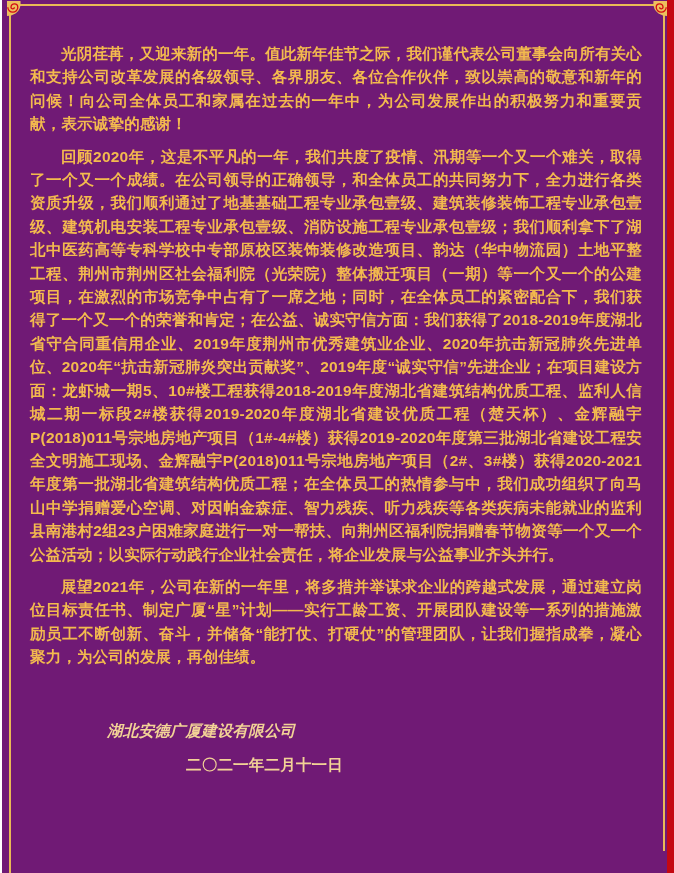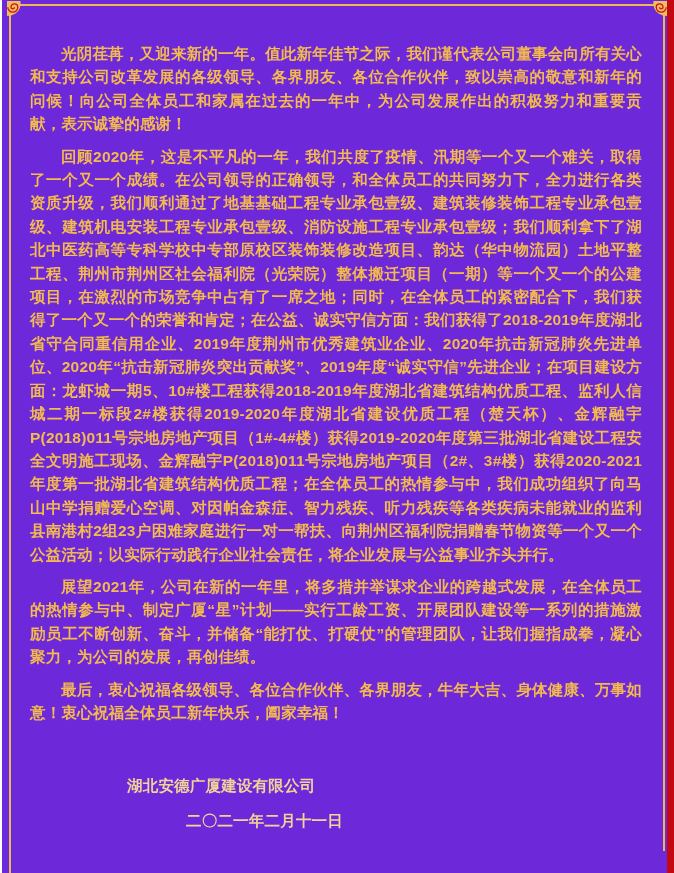--- a/index.html
+++ b/index.html
@@ -6,21 +6,21 @@
   body{
     width:674px;height:873px;
     background:#ffffff;
     overflow:hidden;
     font-family:"Liberation Sans","DejaVu Sans",sans-serif;
     position:relative;
   }
   .page{
     position:absolute;left:2px;top:0;
     width:672px;height:873px;
-    background:#6d28d9;
+    background:#701a75;
   }
   .right-shade{
     position:absolute;right:0;top:0;
     width:7px;height:100%;
     background:#c40811;
   }
   .frame-top{
     position:absolute;top:4px;left:5px;right:8px;
     height:2px;background:#e9ba55;
   }
@@ -50,21 +50,21 @@
   .content p{
     margin:0 0 9px 0;
     text-indent:2em;
   }
   .signature{
     margin-top:50px;
     color:#f2d296;
     font-size:15.5px;
     font-weight:600;
   }
-  .signature .company{margin-left:97px;}
+  .signature .company{margin-left:77px;font-style:italic;}
   .signature .date{margin-left:156px;margin-top:11px;}
 </style>
 </head>
 <body>
 
 <div class="page">
 
   <div class="right-shade"></div>
 
   <div class="frame-top"></div>
@@ -80,22 +80,21 @@
   <div class="corner tr">
     <svg width="15" height="15" viewBox="0 0 15 15">
       <path d="M0,0 H13.5 Q14.5,8.5 8.5,12.5 Q4,15 0,15 Z" fill="#edc05e"></path>
       <path d="M7.4,6.2 a1.7,1.7 0 1,1 -3.4,0 a3.4,3.4 0 1,1 6.8,0 a5,5 0 1,1 -10,0" fill="none" stroke="#d30a14" stroke-width="1.3"></path>
     </svg>
   </div>
 
   <div class="content">
     <p>光阴荏苒，又迎来新的一年。值此新年佳节之际，我们谨代表公司董事会向所有关心和支持公司改革发展的各级领导、各界朋友、各位合作伙伴，致以崇高的敬意和新年的问候！向公司全体员工和家属在过去的一年中，为公司发展作出的积极努力和重要贡献，表示诚挚的感谢！</p>
     <p>回顾2020年，这是不平凡的一年，我们共度了疫情、汛期等一个又一个难关，取得了一个又一个成绩。在公司领导的正确领导，和全体员工的共同努力下，全力进行各类资质升级，我们顺利通过了地基基础工程专业承包壹级、建筑装修装饰工程专业承包壹级、建筑机电安装工程专业承包壹级、消防设施工程专业承包壹级；我们顺利拿下了湖北中医药高等专科学校中专部原校区装饰装修改造项目、韵达（华中物流园）土地平整工程、荆州市荆州区社会福利院（光荣院）整体搬迁项目（一期）等一个又一个的公建项目，在激烈的市场竞争中占有了一席之地；同时，在全体员工的紧密配合下，我们获得了一个又一个的荣誉和肯定；在公益、诚实守信方面：我们获得了2018-2019年度湖北省守合同重信用企业、2019年度荆州市优秀建筑业企业、2020年抗击新冠肺炎先进单位、2020年“抗击新冠肺炎突出贡献奖”、2019年度“诚实守信”先进企业；在项目建设方面：龙虾城一期5、10#楼工程获得2018-2019年度湖北省建筑结构优质工程、监利人信城二期一标段2#楼获得2019-2020年度湖北省建设优质工程（楚天杯）、金辉融宇P(2018)011号宗地房地产项目（1#-4#楼）获得2019-2020年度第三批湖北省建设工程安全文明施工现场、金辉融宇P(2018)011号宗地房地产项目（2#、3#楼）获得2020-2021年度第一批湖北省建筑结构优质工程；在全体员工的热情参与中，我们成功组织了向马山中学捐赠爱心空调、对因帕金森症、智力残疾、听力残疾等各类疾病未能就业的监利县南港村2组23户困难家庭进行一对一帮扶、向荆州区福利院捐赠春节物资等一个又一个公益活动；以实际行动践行企业社会责任，将企业发展与公益事业齐头并行。</p>
-    <p>展望2021年，公司在新的一年里，将多措并举谋求企业的跨越式发展，在全体员工的热情参与中、制定广厦“星”计划——实行工龄工资、开展团队建设等一系列的措施激励员工不断创新、奋斗，并储备“能打仗、打硬仗”的管理团队，让我们握指成拳，凝心聚力，为公司的发展，再创佳绩。</p>
-    <p>最后，衷心祝福各级领导、各位合作伙伴、各界朋友，牛年大吉、身体健康、万事如意！衷心祝福全体员工新年快乐，阖家幸福！</p>
+    <p>展望2021年，公司在新的一年里，将多措并举谋求企业的跨越式发展，通过建立岗位目标责任书、制定广厦“星”计划——实行工龄工资、开展团队建设等一系列的措施激励员工不断创新、奋斗，并储备“能打仗、打硬仗”的管理团队，让我们握指成拳，凝心聚力，为公司的发展，再创佳绩。</p>
 
     <div class="signature">
       <div class="company">湖北安德广厦建设有限公司</div>
       <div class="date">二〇二一年二月十一日</div>
     </div>
   </div>
 
 </div>
 
 </body></html>

